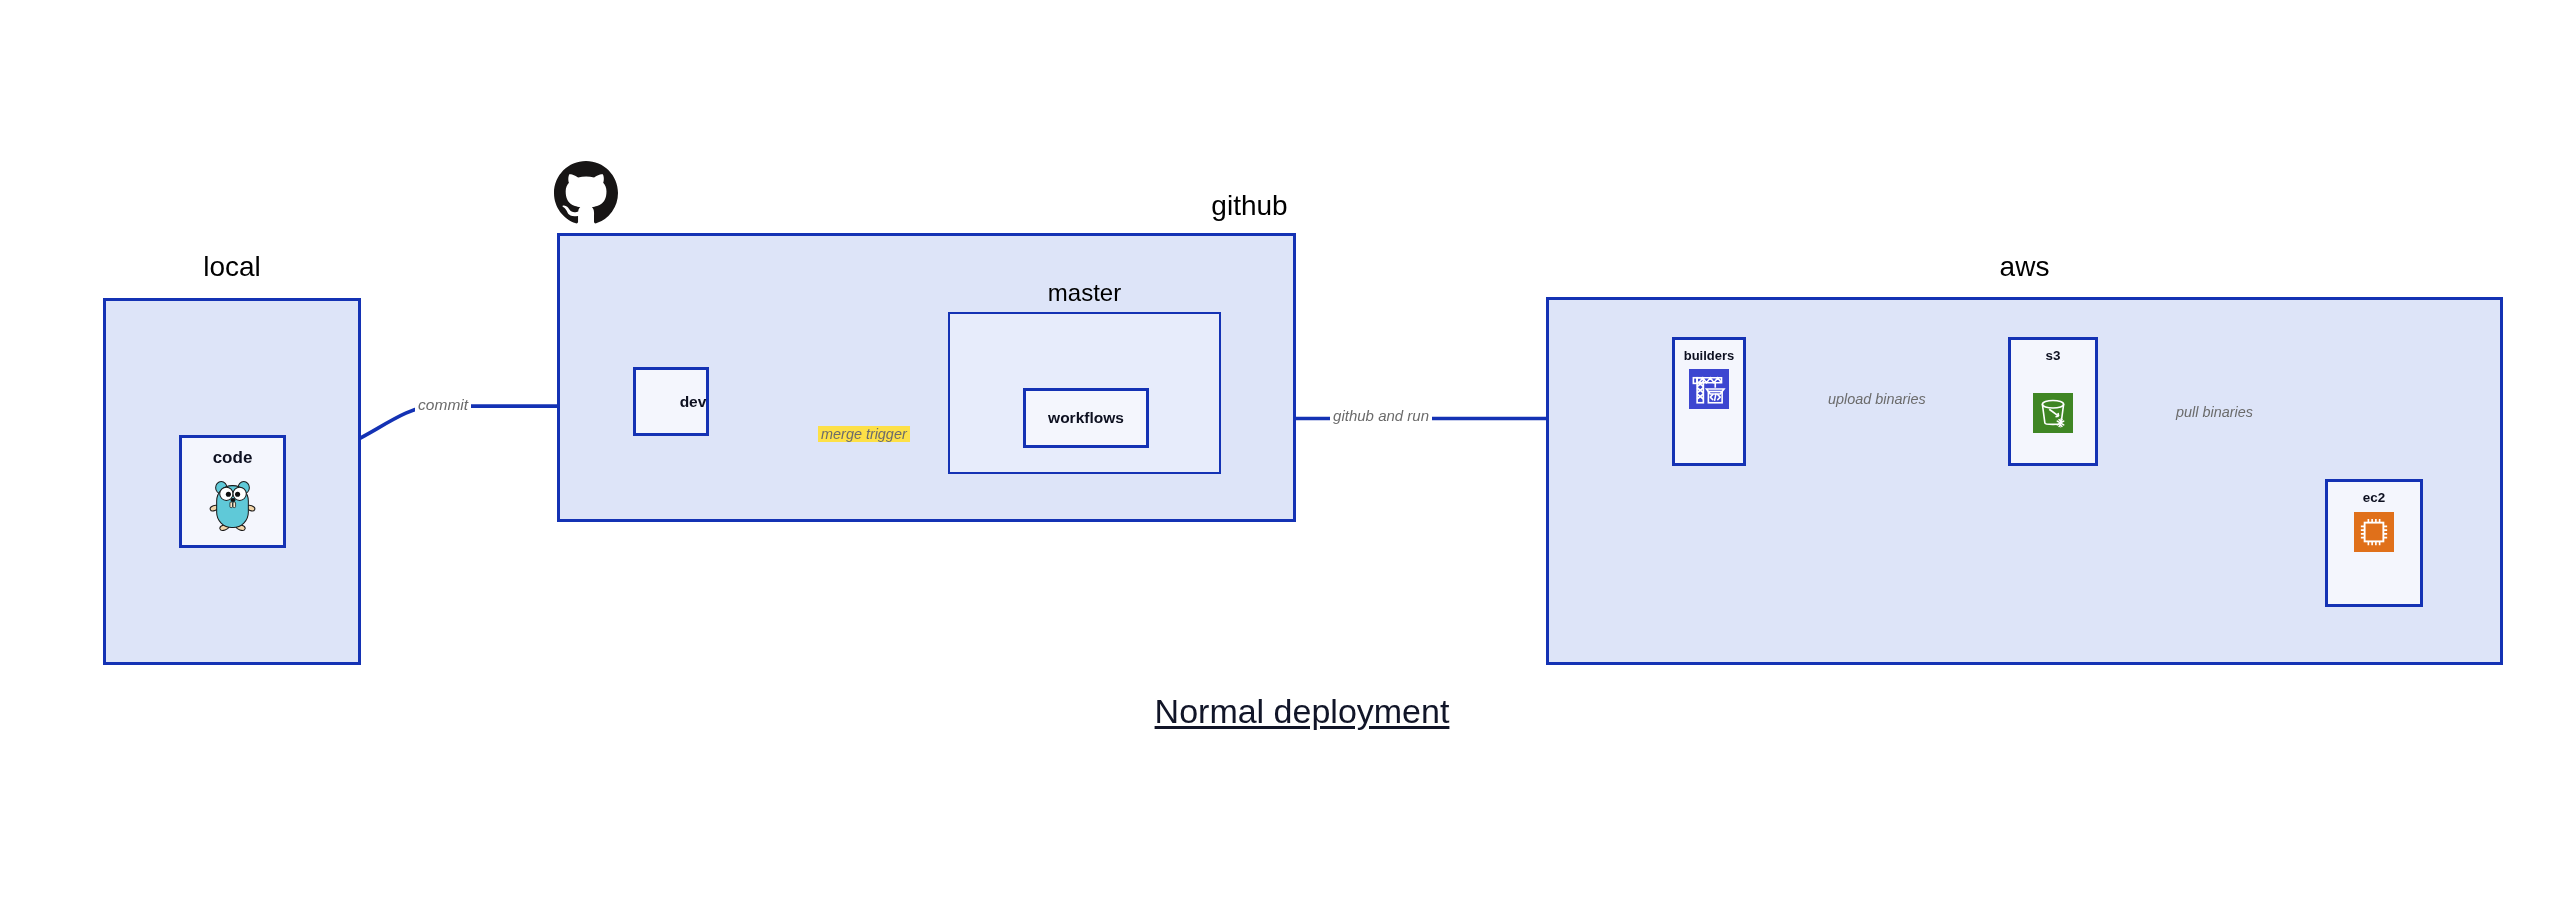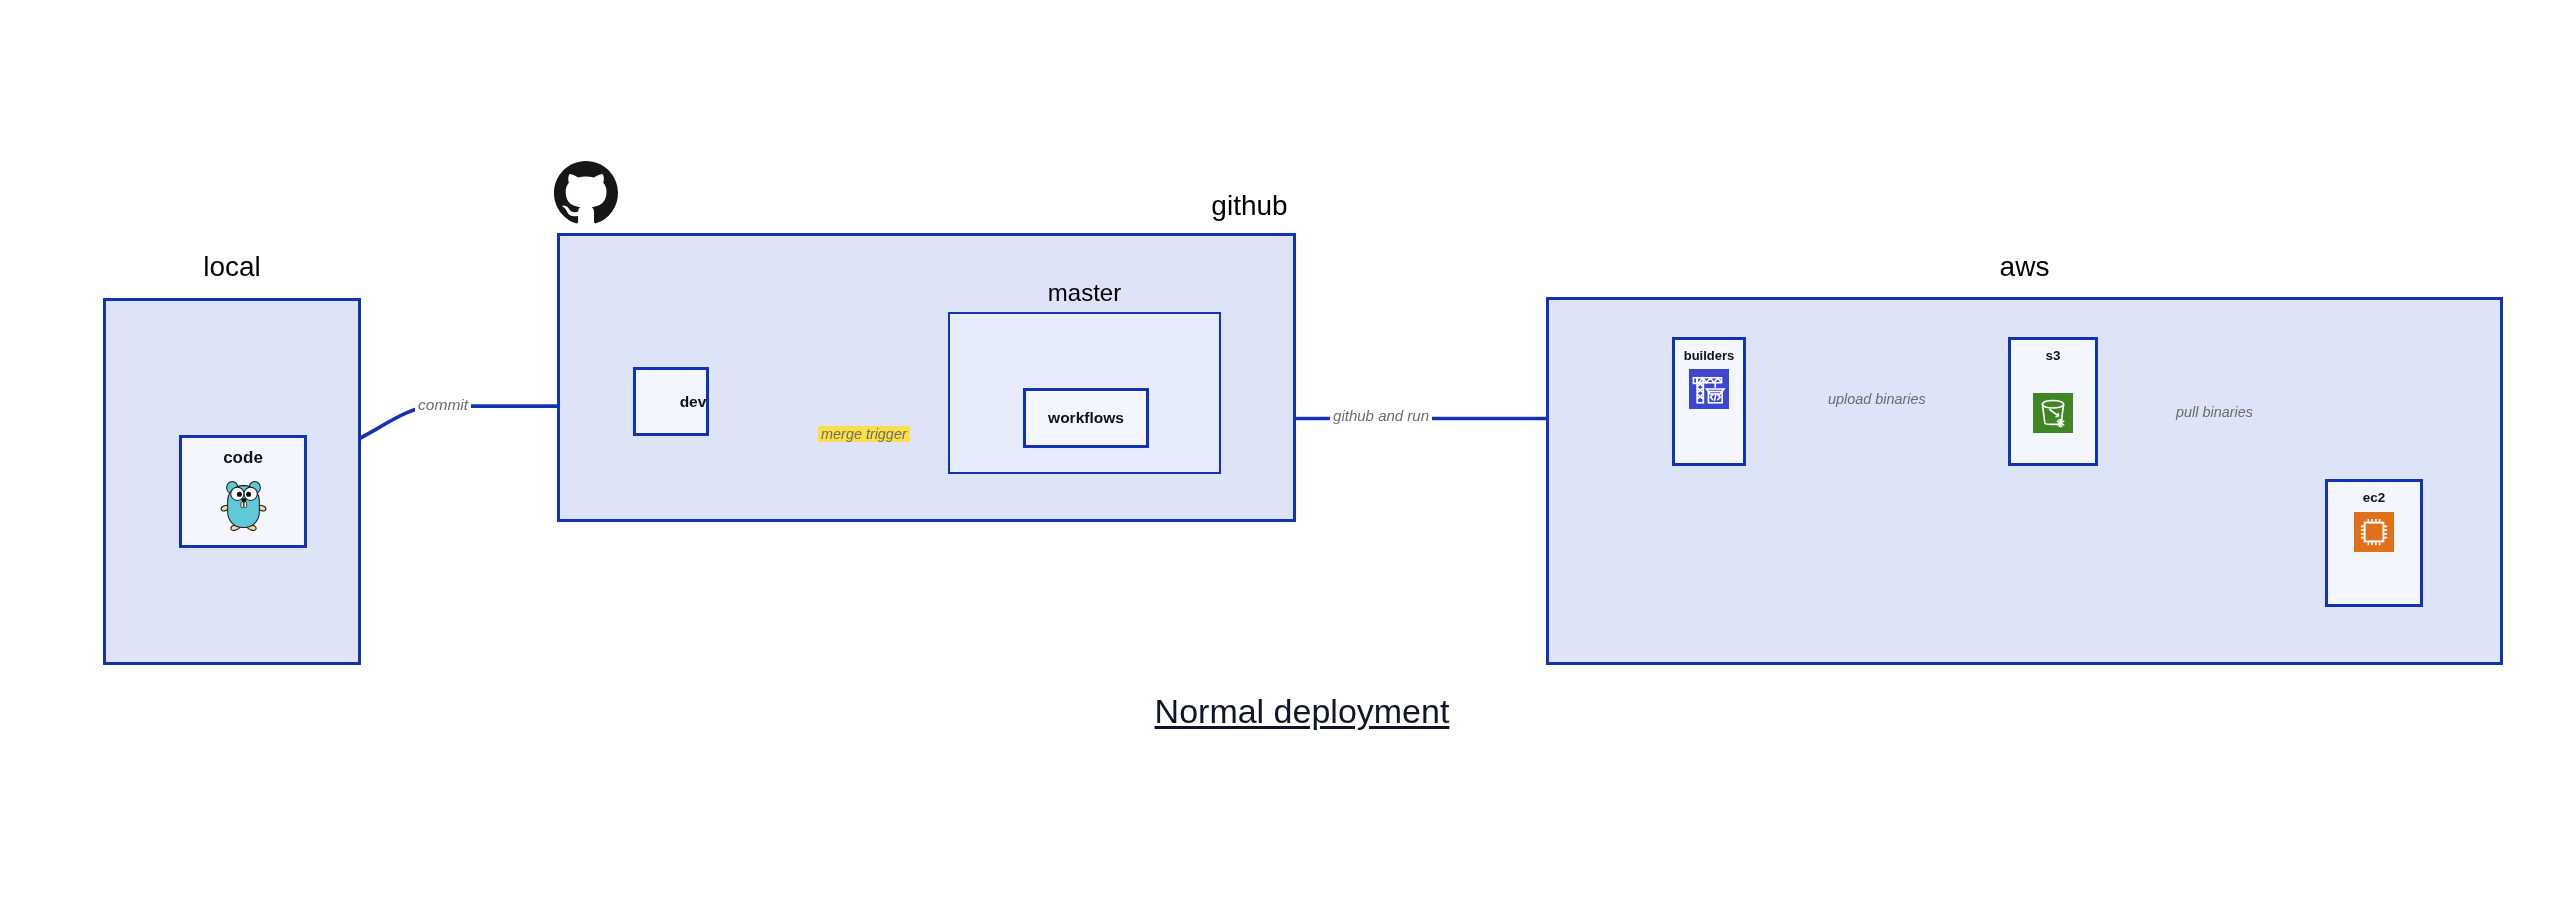--- a/index.html
+++ b/index.html
@@ -123,21 +123,21 @@
     </g>
 
     <g>
       <path d="M 4072 778 C 4200 790 4290 830 4390 900 C 4440 935 4480 955 4512 968" fill="none" stroke="#1432b4" stroke-width="7" marker-end="url(#arrowblue)"></path>
     </g>
   </svg>
 
   <div class="cluster" style="left:103px; top:298px; width:258px; height:367px;"></div>
   <div class="cluster-label" style="left:103px; top:253px; width:258px; text-align:center; font-size:28px;">local</div>
 
-  <div class="node pale" style="left:179px; top:435px; width:128px; height:113px; padding-top:11.3px;">
+  <div class="node pale" style="left:179px; top:435px; width:107px; height:113px; padding-top:11.3px;">
     <span class="node-label" style="font-size:17px;">code</span>
     <span class="node-icon" style="margin-top:8.2px;">
       <svg width="47" height="58" viewBox="0 0 92 112">
 
         <ellipse cx="24" cy="26" rx="11" ry="12" fill="#5fc9d8" stroke="#1a1a1a" stroke-width="2"></ellipse>
         <ellipse cx="68" cy="26" rx="11" ry="12" fill="#5fc9d8" stroke="#1a1a1a" stroke-width="2"></ellipse>
 
         <ellipse cx="10" cy="66" rx="8" ry="5" fill="#f2d5a8" stroke="#1a1a1a" stroke-width="2" transform="rotate(-20 10 66)"></ellipse>
         <ellipse cx="82" cy="66" rx="8" ry="5" fill="#f2d5a8" stroke="#1a1a1a" stroke-width="2" transform="rotate(20 82 66)"></ellipse>
 

